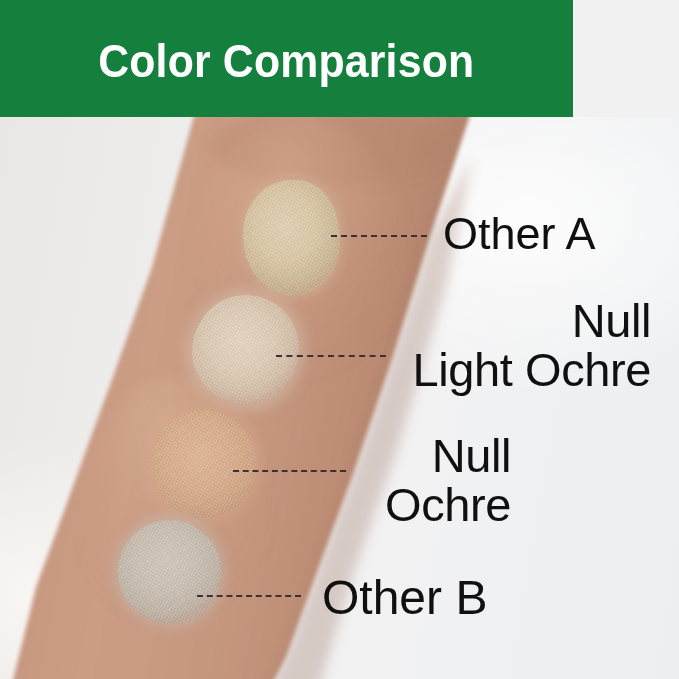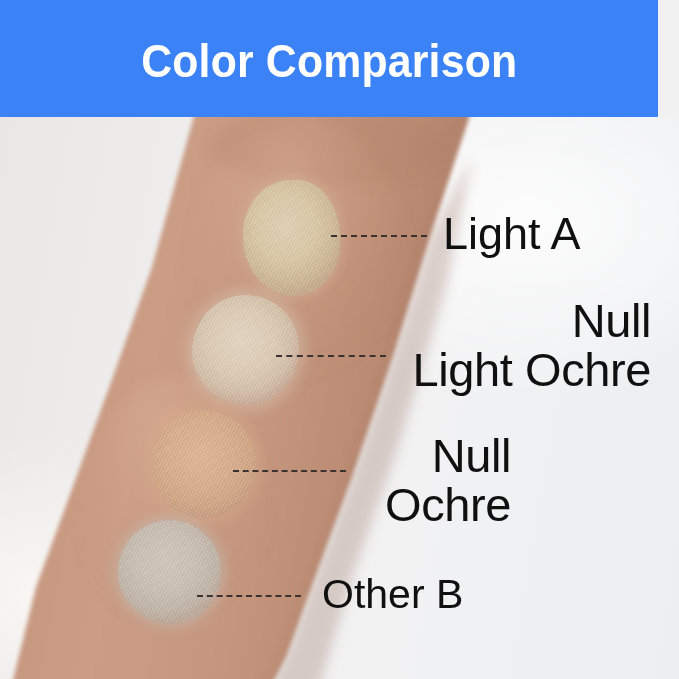--- a/index.html
+++ b/index.html
@@ -17,23 +17,23 @@
     height: 679px;
     overflow: hidden;
     background: #f1f1f2;
   }
 
   
   #header-banner {
     position: absolute;
     left: 0;
     top: 0;
-    width: 658px;
+    width: 573px;
     height: 117px;
-    background: #3b82f6;
+    background: #15803d;
     display: flex;
     align-items: center;
     justify-content: center;
     z-index: 40;
   }
   #header-title {
     color: #ffffff;
     font-family: "Liberation Sans Narrow", "Liberation Sans", sans-serif;
     font-size: 46px;
     font-weight: bold;
@@ -127,21 +127,21 @@
     font-weight: normal;
     letter-spacing: -0.4px;
   }
   #callout-other-a  { left: 443px; top: 211px; font-size: 45px; }
   #callout-null-light-ochre {
     right: 28px; top: 297px; font-size: 47px; text-align: right;
   }
   #callout-null-ochre {
     right: 168px; top: 432px; font-size: 47px; text-align: right;
   }
-  #callout-other-b  { left: 322px; top: 573px; font-size: 41px; }
+  #callout-other-b  { left: 322px; top: 573px; font-size: 48px; }
 </style>
 </head>
 <body>
 
 <div id="page">
 
   <div id="header-banner">
     <div id="header-title">Color Comparison</div>
   </div>
 
@@ -266,21 +266,21 @@
     <div class="leader on-skin" style="left:331px; top:118px; width:96px;"></div>
 
     <div class="leader on-skin" style="left:276px; top:238px; width:110px;"></div>
 
     <div class="leader on-skin" style="left:233px; top:353px; width:113px;"></div>
 
     <div class="leader on-skin" style="left:197px; top:478px; width:104px;"></div>
 
   </div>
 
-  <div id="callout-other-a" class="callout regular">Light A</div>
+  <div id="callout-other-a" class="callout regular">Other A</div>
 
   <div id="callout-null-light-ochre" class="callout bold">Null
 Light Ochre</div>
 
   <div id="callout-null-ochre" class="callout bold">Null
 Ochre</div>
 
   <div id="callout-other-b" class="callout regular">Other B</div>
 
 </div>

